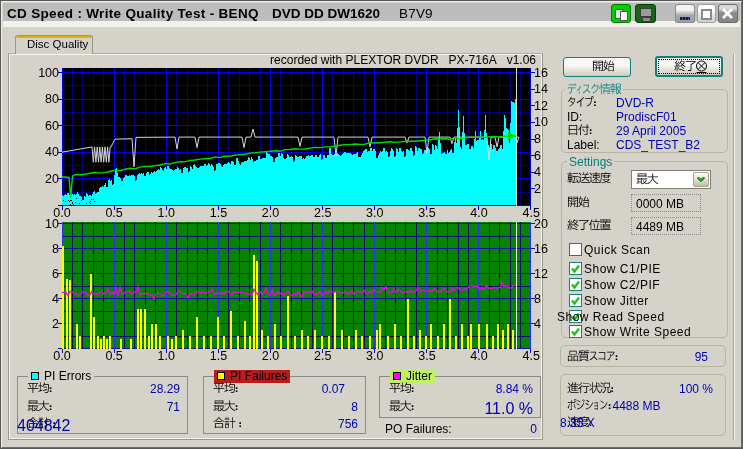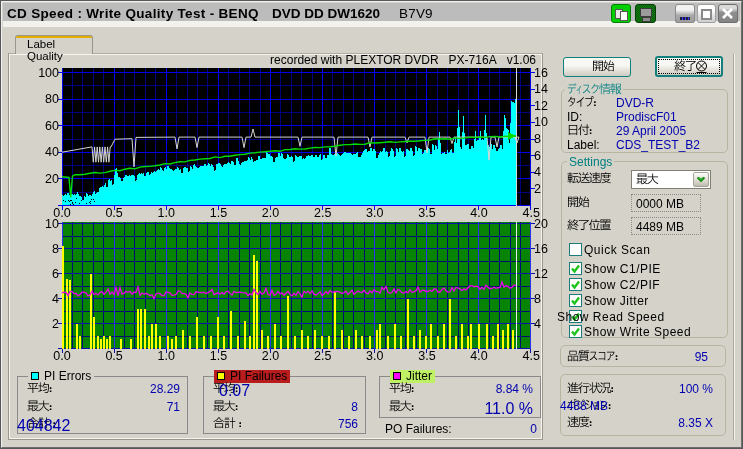--- a/index.html
+++ b/index.html
@@ -30,21 +30,21 @@
   </div>
 <div class="abs" style="left:718px;top:4px;width:20px;height:19px;background:linear-gradient(#d9d9d9 0 20%,#8e8e8e 45%,#848484);border:1px solid #6e6e6e;border-radius:3px 3px 2px 2px">
 <svg width="18" height="17" style="position:absolute;left:0;top:0">
       <path d="M4,4L13,13M13,4L4,13" stroke="#ffffff" stroke-width="2.6"></path>
     </svg>
   </div>
 <div class="abs" style="left:8px;top:53px;width:535px;height:387px;background:#d5d2c9;border:1px solid #9a978a;border-top:1px solid #aeaba0"></div>
 <div class="abs" style="left:9px;top:54px;width:533px;height:385px;border:1px solid #f5f4f0"></div>
 <div class="abs" style="left:15px;top:35px;width:78px;height:19px;background:#d5d2c9;border:1px solid #9a978a;border-bottom:none;border-radius:3px 3px 0 0">
 <div class="abs" style="left:0px;top:0px;width:76px;height:2px;background:#e2ae00;border-radius:3px 3px 0 0"></div>
-<div class="abs" style="left:11px;top:2px;font-size:11.5px">Label Quality</div>
+<div class="abs" style="left:11px;top:2px;font-size:11.5px">Disc Quality</div>
   </div>
 <div class="abs" style="left:236px;top:53px;width:300px;font-size:12px;text-align:right">recorded with PLEXTOR DVDR&nbsp;&nbsp;&nbsp;PX-716A&nbsp;&nbsp;&nbsp;v1.06</div>
 <svg style="position:absolute;left:38px;top:48px" width="512" height="175" viewBox="0 0 512 175" shape-rendering="crispEdges">
     <rect x="24" y="20" width="469" height="138" fill="#000000"></rect>
     <path d="M34.4,20V158 M44.8,20V158 M55.3,20V158 M65.7,20V158 M86.5,20V158 M96.9,20V158 M107.4,20V158 M117.8,20V158 M138.6,20V158 M149.0,20V158 M159.5,20V158 M169.9,20V158 M190.7,20V158 M201.1,20V158 M211.6,20V158 M222.0,20V158 M242.8,20V158 M253.2,20V158 M263.7,20V158 M274.1,20V158 M294.9,20V158 M305.3,20V158 M315.8,20V158 M326.2,20V158 M347.0,20V158 M357.4,20V158 M367.9,20V158 M378.3,20V158 M399.1,20V158 M409.5,20V158 M420.0,20V158 M430.4,20V158 M451.2,20V158 M461.6,20V158 M472.1,20V158 M482.5,20V158 M24,37.8H493 M24,64.4H493 M24,91.0H493 M24,117.5H493 M24,144.1H493" stroke="#000080" fill="none"></path>
     <path d="M24.0,20V158 M76.1,20V158 M128.2,20V158 M180.3,20V158 M232.4,20V158 M284.5,20V158 M336.6,20V158 M388.7,20V158 M440.8,20V158 M492.9,20V158 M24,24.5H493 M24,51.1H493 M24,77.7H493 M24,104.2H493 M24,130.8H493 M24,157.4H493" stroke="#0000ef" fill="none"></path>
     <path d="M24,157.4L24,145L25,148L26,147L27,148L28,145L29,148L30,142L31,147L32,148L33,146L34,146L35,147L36,146L37,146L38,148L39,145L40,143L41,148L42,148L43,149L44,148L45,156L46,148L47,149L48,148L49,143L50,149L51,147L52,147L53,146L54,149L55,144L56,145L57,142L58,149L59,142L60,146L61,142L62,139L63,139L64,138L65,139L66,138L67,136L68,134L69,144L70,135L71,129L72,133L73,132L74,131L75,142L76,131L77,123L78,120L79,120L80,130L81,128L82,130L83,129L84,137L85,130L86,129L87,128L88,126L89,128L90,129L91,127L92,128L93,127L94,127L95,127L96,128L97,127L98,138L99,127L100,126L101,125L102,126L103,125L104,126L105,126L106,124L107,131L108,125L109,125L110,123L111,125L112,129L113,124L114,125L115,124L116,123L117,124L118,123L119,124L120,120L121,122L122,121L123,117L124,122L125,122L126,124L127,117L128,121L129,121L130,116L131,120L132,121L133,120L134,122L135,123L136,122L137,121L138,121L139,120L140,118L141,122L142,121L143,120L144,130L145,121L146,119L147,119L148,119L149,121L150,119L151,128L152,119L153,117L154,121L155,121L156,113L157,119L158,117L159,120L160,120L161,120L162,118L163,117L164,119L165,117L166,119L167,114L168,118L169,117L170,117L171,114L172,118L173,119L174,114L175,119L176,118L177,127L178,118L179,115L180,117L181,114L182,116L183,115L184,121L185,117L186,116L187,116L188,116L189,116L190,114L191,115L192,116L193,116L194,110L195,115L196,113L197,121L198,114L199,106L200,113L201,113L202,118L203,116L204,114L205,115L206,113L207,113L208,113L209,112L210,111L211,107L212,112L213,111L214,107L215,114L216,113L217,113L218,112L219,112L220,111L221,105L222,111L223,111L224,110L225,110L226,110L227,110L228,110L229,99L230,110L231,103L232,108L233,108L234,109L235,108L236,119L237,110L238,109L239,110L240,108L241,102L242,108L243,108L244,102L245,110L246,109L247,112L248,110L249,109L250,104L251,109L252,109L253,108L254,108L255,110L256,118L257,109L258,106L259,109L260,109L261,108L262,108L263,108L264,109L265,113L266,108L267,113L268,108L269,109L270,107L271,108L272,108L273,107L274,107L275,107L276,111L277,107L278,107L279,106L280,111L281,108L282,106L283,107L284,116L285,106L286,108L287,106L288,114L289,107L290,108L291,106L292,94L293,105L294,107L295,106L296,108L297,104L298,106L299,105L300,105L301,107L302,108L303,108L304,106L305,107L306,104L307,104L308,105L309,105L310,105L311,105L312,106L313,104L314,107L315,106L316,105L317,107L318,105L319,104L320,104L321,114L322,105L323,112L324,103L325,107L326,100L327,104L328,98L329,103L330,105L331,102L332,104L333,96L334,103L335,103L336,99L337,103L338,104L339,116L340,105L341,108L342,103L343,104L344,103L345,104L346,96L347,104L348,103L349,104L350,104L351,114L352,103L353,102L354,99L355,102L356,104L357,113L358,103L359,98L360,104L361,103L362,97L363,102L364,104L365,103L366,104L367,114L368,103L369,100L370,102L371,103L372,103L373,97L374,103L375,102L376,113L377,102L378,95L379,103L380,103L381,98L382,101L383,101L384,102L385,109L386,102L387,102L388,102L389,101L390,97L391,103L392,100L393,111L394,101L395,91L396,102L397,103L398,92L399,103L400,100L401,81L402,86L403,103L404,108L405,102L406,107L407,101L408,111L409,101L410,103L411,107L412,102L413,101L414,100L415,109L416,101L417,87L418,91L419,99L420,62L421,62L422,95L423,102L424,100L425,68L426,69L427,101L428,93L429,101L430,91L431,101L432,101L433,101L434,96L435,100L436,101L437,81L438,84L439,101L440,84L441,100L442,81L443,84L444,100L445,83L446,100L447,65L448,68L449,101L450,94L451,99L452,99L453,90L454,101L455,101L456,94L457,100L458,99L459,106L460,101L461,100L462,101L463,93L464,101L465,101L466,65L467,68L468,71L469,88L470,74L471,89L472,100L473,50L474,56L475,52L476,55L477,56L478,46L478,157.4Z" fill="#00ffff"></path>
     <path d="M53,151h1 M38,150h1 M32,156h1 M27,153h1 M33,152h1 M56,153h1 M52,155h1 M48,155h1 M52,153h1 M37,154h1 M32,152h1 M41,155h1 M34,154h1 M34,155h1 M43,152h1 M25,152h1 M31,153h1 M51,154h1 M52,155h1 M35,156h1 M30,152h1 M55,151h1" stroke="#000000" stroke-width="1" fill="none"></path>
     <g shape-rendering="auto">
       <path d="M24.0,104.2L54.0,98.9L55.3,114.2L56.6,98.9L57.9,114.2L59.2,98.9L60.5,114.2L61.8,98.9L63.1,114.2L64.4,98.9L65.7,114.2L67.0,98.9L68.3,114.2L69.6,98.9L70.9,114.2L72.2,98.9L73.0,98.9L77.0,91.2L94.0,90.7L96.0,118.9L98.0,89.4L137.0,89.1L139.0,100.9L141.0,89.1L157.0,89.1L159.0,99.6L161.0,89.1L204.0,89.1L206.0,99.6L208.0,89.1L213.0,89.1L215.0,81.0L217.0,89.1L260.0,89.1L262.0,98.3L264.0,89.1L296.0,89.1L298.0,108.2L300.0,89.1L330.0,89.1L332.0,98.9L334.0,89.1L367.0,89.1L369.0,94.9L371.0,89.1L387.0,89.1L389.0,104.9L391.0,89.1L412.0,89.1L414.0,95.6L416.0,89.1L449.0,89.1L451.0,112.2L453.0,89.1L457.0,89.1L459.0,98.9L461.0,89.1L477.0,89.1L479.0,94.9L481.0,89.1L477.5,89.1" stroke="#d6d6d2" fill="none" stroke-width="1"></path>
@@ -127,21 +127,21 @@
 <div class="abs nav" style="left:17px;top:399.5px;width:163px;font-size:12px;text-align:right">71</div>
 <svg style="position:absolute;left:27px;top:417.0px" width="31" height="16" viewBox="0 0 31 16">
     <path d="M0.3 4.4Q2.5 3.3 3.7 2.4Q4.9 1.4 5.4 0.3H6.4Q6.9 1.4 8.1 2.4Q9.4 3.3 11.7 4.4L11.3 5.1Q8.8 4.0 7.6 2.9Q6.3 1.8 5.9 0.7H5.9Q5.5 1.8 4.3 2.9Q3.1 4.0 0.7 5.1ZM8.7 4.7H3.3V3.9H8.7ZM1.9 6.2H10.1V11.1H9.3V10.5H2.7V11.1H1.9ZM2.7 6.9V9.8H9.3V6.9Z M19.9 4.0H22.4V4.7H19.9V11.2H19.2V4.7H16.8V4.0H19.2V0.3H19.9ZM12.0 0.7H16.1V1.4H12.0ZM16.5 3.1H11.5V2.4H16.5ZM12.1 4.0H16.0V4.7H12.1ZM16.0 6.4H12.1V5.7H16.0ZM12.8 11.2H12.1V7.3H16.0V10.6H12.8ZM15.3 8.0H12.8V9.9H15.3Z M26.4,5.3h1.6v1.6h-1.6Z M26.4,8.5h1.6v1.6h-1.6Z" fill="#000000"></path>
   </svg>
 <div class="abs nav" style="left:17px;top:417.0px;width:163px;font-size:16px;">404842</div>
 <div class="abs" style="left:203px;top:376px;width:163px;height:58px;border:1px solid #8a8a8a"></div>
 <div class="abs" style="left:214px;top:370px;height:13px;background:#b91c1c;padding:0 3px;font-size:12px;white-space:nowrap;line-height:13px"><span style="display:inline-block;width:8px;height:8px;background:#ffff00;border:1px solid #000;margin-right:5px"></span>PI Failures</div>
 <svg style="position:absolute;left:213px;top:382.0px" width="28" height="16" viewBox="0 0 28 16">
     <path d="M6.3 6.2H11.4V6.9H6.3V11.1H5.5V6.9H0.6V6.2H5.5V1.7H1.0V1.0H11.0V1.7H6.3ZM7.8 5.1Q8.3 4.5 8.7 3.7Q9.2 2.9 9.5 2.3L10.2 2.6Q9.9 3.3 9.4 4.2Q8.9 5.0 8.5 5.6ZM2.4 2.3Q2.8 2.8 3.3 3.6Q3.7 4.4 4.1 5.1L3.4 5.5Q3.1 4.8 2.6 4.0Q2.1 3.1 1.8 2.6Z M21.9 2.2V3.6Q21.9 4.9 21.8 6.4Q21.7 8.0 21.5 9.0Q21.4 10.1 20.9 10.5Q20.4 11.0 19.5 11.0H17.8L17.6 10.3H19.4Q20.1 10.3 20.3 10.0Q20.6 9.7 20.7 9.0Q20.9 8.0 21.0 6.5Q21.0 4.9 21.0 3.6V2.9H17.1Q16.5 4.1 15.8 5.0L15.2 4.5Q15.9 3.6 16.5 2.5Q17.0 1.4 17.4 0.2L18.1 0.4Q17.9 1.2 17.5 2.2ZM13.6 8.3Q14.4 8.1 15.2 7.7L15.3 8.4Q13.7 9.2 11.5 9.8L11.3 9.1Q12.1 8.9 12.9 8.6V4.3H11.4V3.6H12.9V0.3H13.6V3.6H15.0V4.3H13.6ZM16.5 4.8H20.0V5.6H16.5ZM20.2 7.4Q19.3 7.9 18.2 8.4Q17.0 8.8 16.1 9.1L15.8 8.4Q16.8 8.1 17.9 7.6Q19.0 7.2 20.0 6.7Z M22.8,5.3h1.6v1.6h-1.6Z M22.8,8.5h1.6v1.6h-1.6Z" fill="#000000"></path>
   </svg>
-<div class="abs nav" style="left:219px;top:382.0px;width:155px;font-size:16px;text-align:left">0.07</div>
+<div class="abs nav" style="left:190px;top:382.0px;width:155px;font-size:12px;text-align:right">0.07</div>
 <svg style="position:absolute;left:213px;top:399.5px" width="28" height="16" viewBox="0 0 28 16">
     <path d="M1.7 0.6H10.4V4.0H1.7ZM9.6 2.0V1.2H2.4V2.0ZM2.4 2.6V3.4H9.6V2.6ZM0.6 4.9H11.4V5.5H5.7V11.2H5.0V10.0Q3.1 10.3 0.6 10.4L0.5 9.8L1.7 9.7V5.5H0.6ZM2.4 6.4H5.0V5.5H2.4ZM10.8 7.0Q10.3 8.4 9.2 9.4Q10.2 10.1 11.4 10.6L11.1 11.2Q9.7 10.6 8.7 9.9Q7.7 10.7 6.4 11.2L6.0 10.6Q7.3 10.1 8.2 9.5Q7.3 8.7 6.7 7.6L7.2 7.3Q7.8 8.3 8.7 9.0Q9.6 8.2 10.0 7.1H6.2V6.5H10.8ZM2.4 7.9H5.0V7.0H2.4ZM2.4 9.7Q3.9 9.6 5.0 9.4V8.5H2.4Z M17.1 4.3Q17.2 5.5 17.7 6.5Q18.2 7.5 19.3 8.4Q20.4 9.3 22.3 10.3L21.8 11.1Q20.1 10.1 19.0 9.2Q18.0 8.4 17.4 7.4Q16.9 6.5 16.8 5.4H16.7Q16.6 6.5 16.0 7.5Q15.5 8.4 14.5 9.2Q13.5 10.1 11.8 11.1L11.3 10.3Q13.2 9.3 14.2 8.4Q15.3 7.5 15.8 6.5Q16.2 5.6 16.3 4.3H11.5V3.6H16.3V0.4H17.1V3.6H22.1V4.3Z M22.8,5.3h1.6v1.6h-1.6Z M22.8,8.5h1.6v1.6h-1.6Z" fill="#000000"></path>
   </svg>
 <div class="abs nav" style="left:203px;top:399.5px;width:155px;font-size:12px;text-align:right">8</div>
 <svg style="position:absolute;left:213px;top:417.0px" width="31" height="16" viewBox="0 0 31 16">
     <path d="M0.3 4.4Q2.5 3.3 3.7 2.4Q4.9 1.4 5.4 0.3H6.4Q6.9 1.4 8.1 2.4Q9.4 3.3 11.7 4.4L11.3 5.1Q8.8 4.0 7.6 2.9Q6.3 1.8 5.9 0.7H5.9Q5.5 1.8 4.3 2.9Q3.1 4.0 0.7 5.1ZM8.7 4.7H3.3V3.9H8.7ZM1.9 6.2H10.1V11.1H9.3V10.5H2.7V11.1H1.9ZM2.7 6.9V9.8H9.3V6.9Z M19.9 4.0H22.4V4.7H19.9V11.2H19.2V4.7H16.8V4.0H19.2V0.3H19.9ZM12.0 0.7H16.1V1.4H12.0ZM16.5 3.1H11.5V2.4H16.5ZM12.1 4.0H16.0V4.7H12.1ZM16.0 6.4H12.1V5.7H16.0ZM12.8 11.2H12.1V7.3H16.0V10.6H12.8ZM15.3 8.0H12.8V9.9H15.3Z M26.4,5.3h1.6v1.6h-1.6Z M26.4,8.5h1.6v1.6h-1.6Z" fill="#000000"></path>
   </svg>
 <div class="abs nav" style="left:203px;top:417.0px;width:155px;font-size:12px;text-align:right">756</div>
 <div class="abs" style="left:379px;top:376px;width:162px;height:42px;border:1px solid #8a8a8a"></div>
 <div class="abs" style="left:390px;top:370px;height:13px;background:#bef264;padding:0 3px;font-size:12px;white-space:nowrap;line-height:13px"><span style="display:inline-block;width:8px;height:8px;background:#ff00ff;border:1px solid #000;margin-right:5px"></span>Jitter</div>
@@ -249,14 +249,14 @@
 <svg style="position:absolute;left:567px;top:382px" width="49" height="16" viewBox="0 0 49 16">
     <path d="M3.2 4.1Q4.8 2.6 5.7 0.2L6.4 0.4Q6.2 1.1 5.7 1.9H7.8Q8.0 1.5 8.2 1.0Q8.4 0.6 8.5 0.3L9.3 0.4Q9.0 1.1 8.6 1.9H11.2V2.6H8.4V4.0H10.9V4.7H8.4V6.2H10.9V6.8H8.4V8.4H11.2V9.1H5.2V9.1H4.6V3.7Q4.1 4.2 3.6 4.7ZM2.8 3.4Q1.7 1.8 0.8 0.9L1.4 0.5Q1.9 1.0 2.4 1.6Q2.9 2.3 3.4 3.0ZM7.6 4.0V2.6H5.4L5.3 2.6V4.0ZM11.6 10.2 11.4 11.0H5.5Q4.2 11.0 3.4 10.4Q2.6 9.9 2.5 9.0H2.4Q2.4 10.4 0.7 11.1L0.5 10.4Q1.4 10.0 1.7 9.5Q2.1 8.9 2.1 8.1V5.4H0.6V4.7H2.9V8.1Q2.9 9.1 3.6 9.7Q4.3 10.2 5.5 10.2ZM5.3 6.2H7.6V4.7H5.3ZM5.3 8.4H7.6V6.8H5.3Z M15.3 0.6Q13.8 2.7 11.7 3.9L11.3 3.3Q13.4 2.1 14.7 0.2ZM16.0 0.9H21.9V1.6H16.0ZM15.5 3.4Q14.7 4.5 14.1 5.2V11.2H13.3V5.9Q12.6 6.5 11.5 7.2L11.1 6.5Q12.3 5.9 13.2 5.0Q14.2 4.1 14.9 3.1ZM22.2 4.2V4.9H20.1V10.1Q20.1 10.6 19.9 10.8Q19.7 11.0 19.3 11.0H17.0L16.9 10.2H19.3V4.9H15.6V4.2Z M25.0 0.3H25.7V11.2H25.0V6.9Q24.4 7.4 23.8 7.8Q23.2 8.2 22.4 8.6L22.1 7.9Q23.7 7.1 25.0 6.0ZM30.0 4.4Q30.1 5.7 30.5 6.7Q30.8 7.6 31.5 8.6Q32.1 9.5 33.2 10.5L32.7 11.3Q31.6 10.2 31.0 9.2Q30.3 8.3 30.0 7.3Q29.6 6.3 29.6 5.1H29.5Q29.5 6.8 28.7 8.3Q28.0 9.7 26.5 11.3L26.0 10.6Q27.5 9.1 28.2 7.7Q28.9 6.3 29.1 4.4H26.3V3.7H29.1Q29.2 3.5 29.2 3.0V0.3H29.9V3.0Q29.9 3.5 30.0 3.7H33.1V4.4ZM32.1 3.1Q31.3 1.9 30.5 1.0L31.0 0.6Q31.9 1.4 32.7 2.6ZM23.9 4.7Q23.2 3.3 22.3 2.0L22.9 1.7Q24.0 3.2 24.5 4.3Z M35.7 2.4Q34.6 1.5 33.5 0.9L33.9 0.3Q35.0 0.9 36.1 1.8ZM43.1 7.7 43.8 7.9V10.3Q43.8 10.7 43.6 10.9Q43.5 11.0 43.1 11.0H41.7Q41.1 11.0 40.9 10.7Q40.6 10.5 40.6 9.8V5.6H39.0Q38.9 7.0 38.6 8.0Q38.3 9.1 37.6 9.9Q36.9 10.7 35.7 11.2L35.3 10.6Q36.4 10.0 37.0 9.3Q37.7 8.7 37.9 7.8Q38.2 6.9 38.2 5.6H36.6V0.8H43.0V5.6H41.4V9.7Q41.4 10.1 41.5 10.2Q41.6 10.3 41.9 10.3H43.1ZM42.3 1.5H37.4V5.0H42.3ZM35.1 5.4Q34.1 4.5 32.9 3.8L33.3 3.2Q33.9 3.5 34.5 3.9Q35.1 4.4 35.5 4.8ZM35.5 7.0Q35.2 8.0 34.7 9.1Q34.2 10.2 33.6 11.1L33.0 10.6Q34.1 9.1 34.8 6.7Z M44.4,5.3h1.6v1.6h-1.6Z M44.4,8.5h1.6v1.6h-1.6Z" fill="#000000"></path>
   </svg>
 <svg style="position:absolute;left:567px;top:399px" width="47" height="16" viewBox="0 0 47 16">
     <path d="M7.0 1.3Q7.0 0.6 7.3 0.2Q7.6 -0.2 8.2 -0.2Q8.7 -0.2 9.1 0.2Q9.4 0.6 9.4 1.3Q9.4 1.9 9.1 2.3Q8.7 2.7 8.2 2.7Q7.6 2.7 7.3 2.3Q7.0 1.9 7.0 1.3ZM8.9 1.4V1.2Q8.9 0.9 8.7 0.6Q8.5 0.4 8.2 0.4Q7.9 0.4 7.7 0.6Q7.5 0.9 7.5 1.2V1.4Q7.5 1.7 7.7 1.9Q7.9 2.1 8.2 2.1Q8.5 2.1 8.7 1.9Q8.9 1.7 8.9 1.4ZM3.0 10.7 2.8 9.9H4.4V3.7H0.9V2.9H4.4V0.9H5.0V2.9H8.3V3.7H5.0V9.9Q5.0 10.3 4.9 10.5Q4.7 10.7 4.3 10.7ZM0.6 9.0Q1.1 8.2 1.5 7.1Q1.9 6.1 2.1 4.9L2.8 5.2Q2.5 6.3 2.2 7.4Q1.8 8.6 1.3 9.5ZM8.1 9.5Q7.2 7.5 6.6 5.2L7.3 4.9Q7.8 7.2 8.7 9.0Z M17.3 2.4Q16.8 1.3 16.3 0.5L16.8 0.2Q17.4 1.2 17.8 2.1ZM16.2 3.0Q15.8 2.0 15.2 1.1L15.8 0.8Q16.3 1.8 16.7 2.7ZM13.2 3.4Q12.5 3.0 11.7 2.6Q11.0 2.2 10.3 1.9L10.6 1.2Q11.2 1.4 12.0 1.8Q12.7 2.2 13.4 2.7ZM10.0 9.7Q11.6 9.4 12.8 8.7Q14.1 7.9 15.0 6.6Q15.8 5.4 16.5 3.4L17.1 3.9Q16.1 6.9 14.4 8.5Q12.7 10.1 10.1 10.6ZM12.4 6.4Q11.7 6.0 10.9 5.6Q10.2 5.2 9.5 5.0L9.7 4.2Q10.4 4.5 11.2 4.9Q12.0 5.3 12.7 5.7Z M22.0 3.2Q21.4 2.8 20.6 2.4Q19.9 2.0 19.2 1.7L19.4 0.9Q20.1 1.2 20.9 1.6Q21.6 2.0 22.3 2.4ZM18.8 9.5Q20.5 9.2 21.7 8.4Q22.9 7.7 23.8 6.4Q24.7 5.1 25.4 3.2L26.0 3.7Q25.0 6.6 23.3 8.3Q21.6 9.9 19.0 10.4ZM21.3 6.2Q20.6 5.8 19.8 5.4Q19.0 5.0 18.4 4.8L18.6 4.0Q19.3 4.2 20.1 4.6Q20.9 5.0 21.6 5.4Z M30.6 10.2H27.2V9.4H30.6V7.2H27.4V6.4H30.6V4.2H27.3V3.4H31.0V10.9H30.6Z M36.3 4.2Q34.9 3.0 33.3 2.1L33.7 1.4Q35.3 2.3 36.7 3.5ZM33.5 9.3Q35.1 8.9 36.3 8.1Q37.5 7.3 38.4 6.1Q39.2 4.8 39.9 2.9L40.4 3.4Q39.5 6.3 37.9 7.9Q36.2 9.5 33.6 10.1Z M41.8,5.3h1.6v1.6h-1.6Z M41.8,8.5h1.6v1.6h-1.6Z" fill="#000000"></path>
   </svg>
 <svg style="position:absolute;left:567px;top:416px" width="28" height="16" viewBox="0 0 28 16">
     <path d="M3.7 8.7Q4.9 8.0 5.6 7.4Q6.3 6.8 6.7 6.1H4.3V3.2H7.1V2.2H3.8V1.5H7.1V0.3H7.9V1.5H11.4V2.2H7.9V3.2H10.9V6.1H8.3Q8.7 6.8 9.4 7.4Q10.2 8.0 11.5 8.7L11.2 9.4Q8.3 7.8 8.0 6.3H7.9V9.7H7.1V6.3H7.1Q6.9 7.1 6.1 7.8Q5.4 8.5 4.1 9.3ZM3.0 3.4Q1.9 1.8 0.9 0.9L1.5 0.5Q2.0 1.0 2.5 1.6Q3.1 2.3 3.6 3.0ZM7.1 3.9H5.0V5.5H7.1ZM10.2 5.5V3.9H7.9V5.5ZM11.6 10.2 11.4 11.0H5.5Q4.1 11.0 3.3 10.4Q2.6 9.9 2.5 9.0H2.4Q2.4 10.4 0.7 11.1L0.5 10.4Q1.3 10.0 1.7 9.5Q2.1 8.9 2.1 8.1V5.4H0.6V4.7H2.8V8.1Q2.8 9.1 3.5 9.7Q4.3 10.2 5.5 10.2Z M17.6 1.2H22.2V1.9H13.0V4.5Q13.0 8.8 11.9 11.1L11.3 10.6Q11.8 9.5 12.0 8.0Q12.3 6.4 12.3 4.4V1.2H16.8V0.2H17.6ZM19.4 2.4H20.2V3.6H22.2V4.2H20.2V6.1H15.2V4.2H13.5V3.6H15.2V2.4H16.0V3.6H19.4ZM16.0 5.4H19.4V4.2H16.0ZM21.1 7.4Q20.3 8.8 18.5 9.7Q20.0 10.2 22.1 10.5L21.9 11.2Q19.5 10.9 17.7 10.1Q15.7 10.9 13.2 11.2L13.0 10.5Q15.1 10.3 16.8 9.7Q15.8 9.1 14.8 8.2L15.2 7.7Q16.4 8.7 17.7 9.3Q19.3 8.6 20.1 7.5H13.8V6.9H21.1Z M22.8,5.3h1.6v1.6h-1.6Z M22.8,8.5h1.6v1.6h-1.6Z" fill="#000000"></path>
   </svg>
 <div class="abs nav" style="left:560px;top:382px;width:153px;font-size:12px;text-align:right">100 %</div>
-<div class="abs nav" style="left:560px;top:399px;width:153px;font-size:12px;text-align:left">4488 MB</div>
-<div class="abs nav" style="left:560px;top:416px;width:153px;font-size:12px;text-align:right">8.35 X</div>
+<div class="abs nav" style="left:560px;top:399px;width:153px;font-size:12px;text-align:center">4488 MB</div>
+<div class="abs nav" style="left:560px;top:416px;width:153px;font-size:12px;">8.35 X</div>
 <div class="abs" style="left:733px;top:54px;width:2px;height:386px;border-left:1px solid #aaa79a;border-right:1px solid #f4f3ee"></div>
 </body></html>

